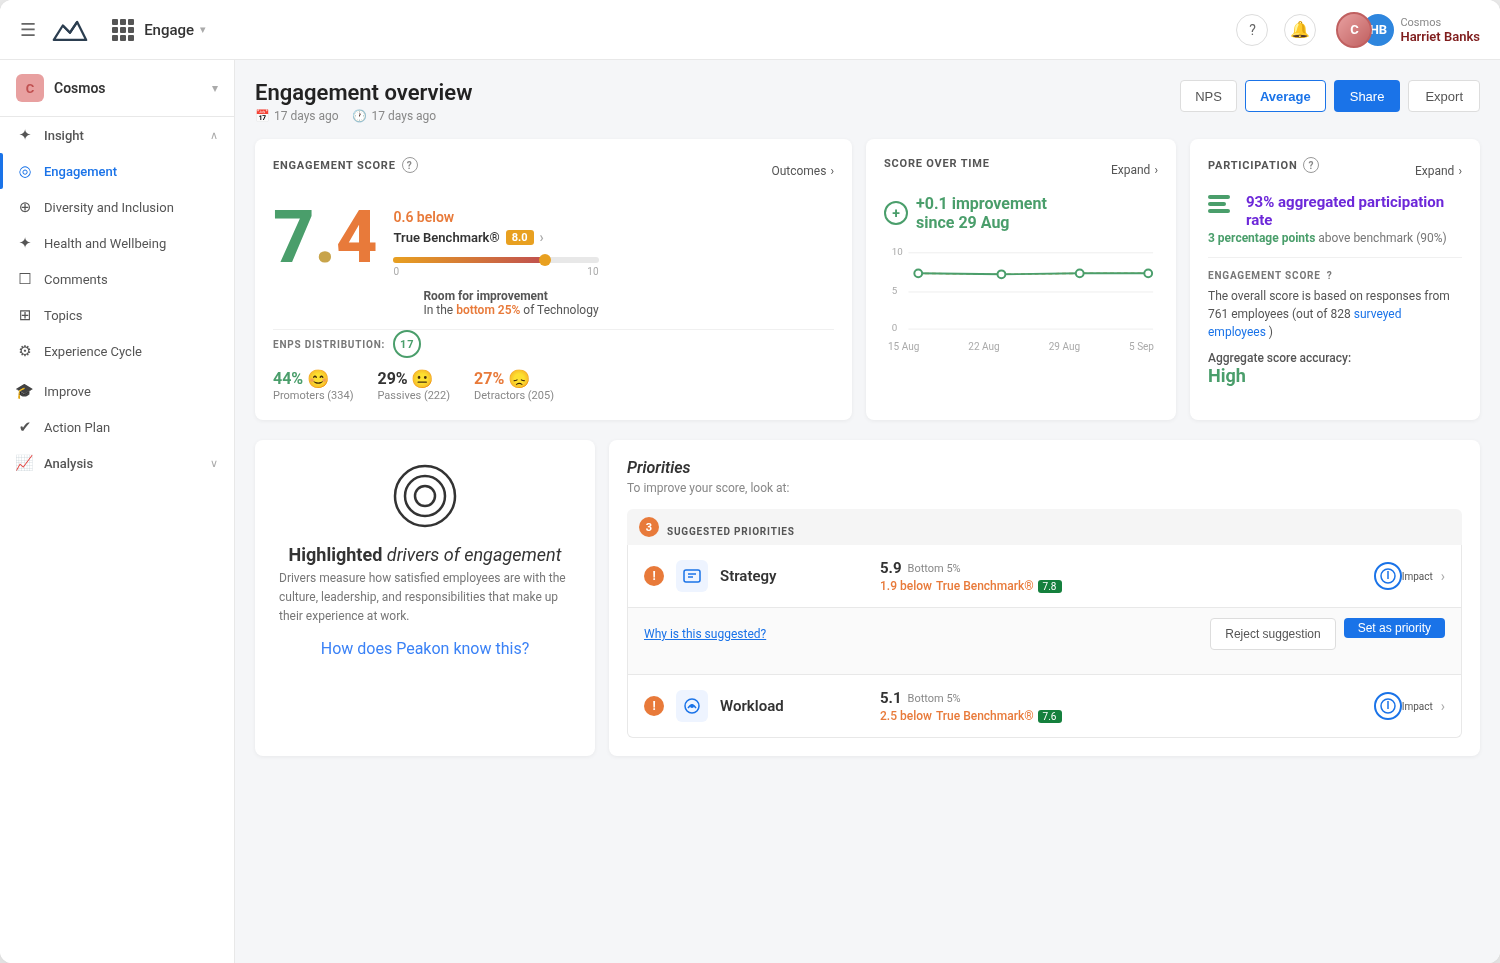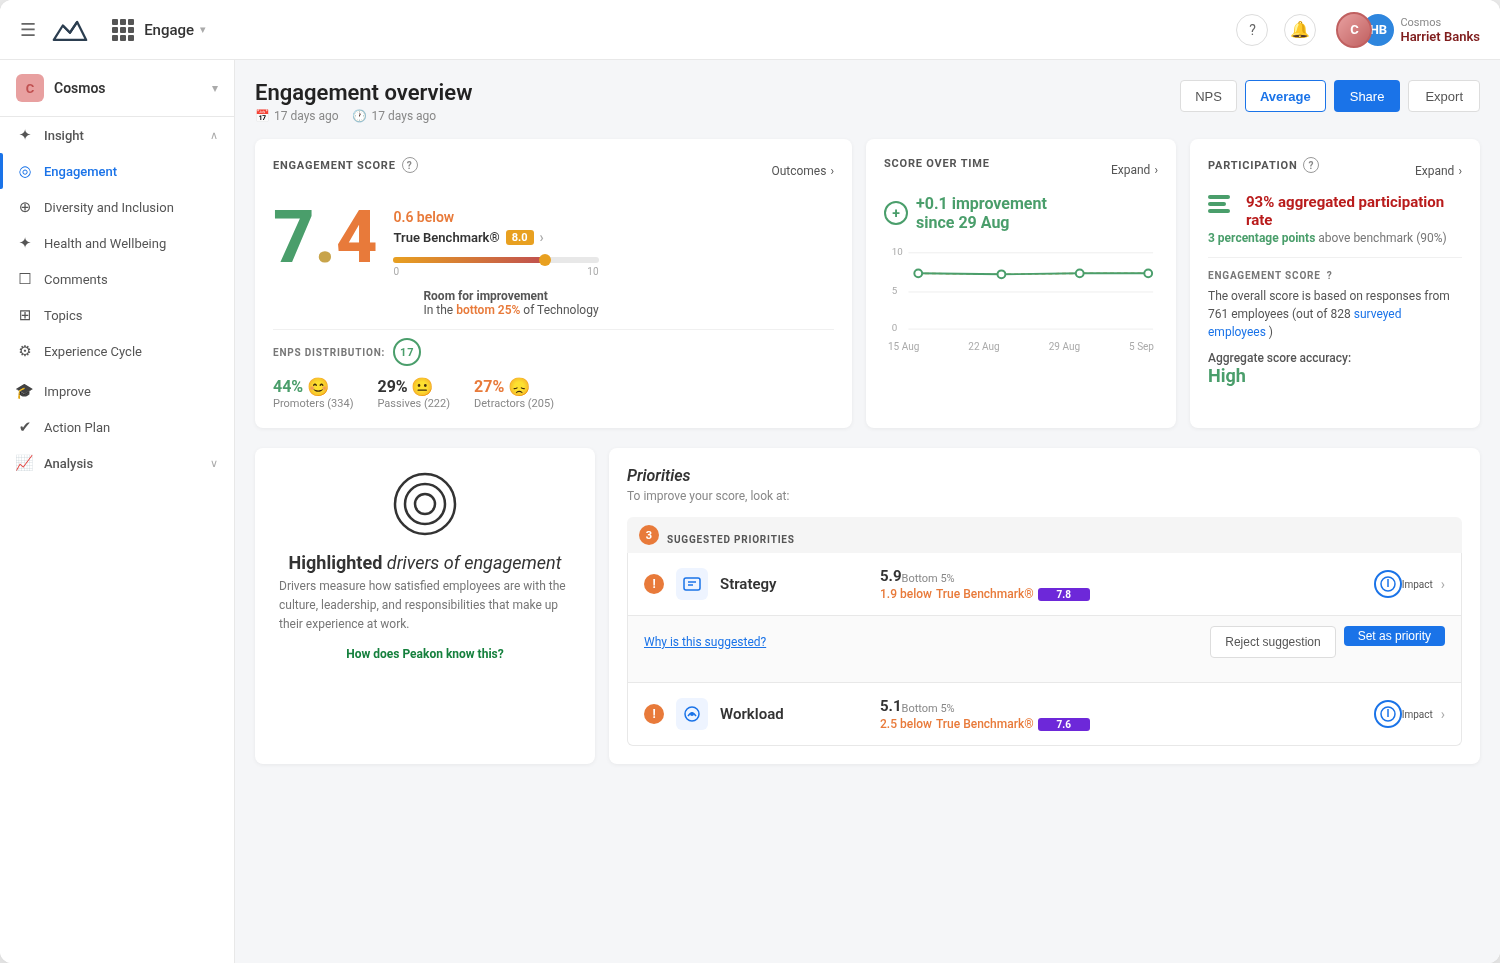--- a/index.html
+++ b/index.html
@@ -69,21 +69,21 @@
     .score-below { color: #e87a3a; font-size: 14px; font-weight: 600; }
     .score-benchmark { font-size: 13px; font-weight: 600; color: #333; display: flex; align-items: center; gap: 6px; }
     .benchmark-badge { background: #e8a020; color: #fff; font-size: 11px; font-weight: 700; padding: 1px 6px; border-radius: 3px; }
     .score-bar { margin: 8px 0; }
     .bar-track { height: 6px; background: #e8e8e8; border-radius: 3px; position: relative; }
     .bar-fill { height: 6px; background: linear-gradient(to right, #e8a020, #c05050); border-radius: 3px; width: 74%; }
     .bar-marker { position: absolute; top: -3px; width: 12px; height: 12px; background: #e8a020; border-radius: 50%; left: 74%; transform: translateX(-50%); }
     .bar-labels { display: flex; justify-content: space-between; font-size: 10px; color: #aaa; margin-top: 3px; }
     .improvement-text { font-size: 12px; color: #555; margin-left: 30px; }
     .improvement-highlight { color: #e87a3a; font-weight: 600; }
-    .enps-section { border-top: 1px solid #f0f0f0; padding-top: 8px; margin-top: 0; }
+    .enps-section { border-top: 1px solid #f0f0f0; padding-top: 0; margin-top: 0; }
     .enps-label { font-size: 10px; font-weight: 700; letter-spacing: 0.8px; color: #777; text-transform: uppercase; display: flex; align-items: center; gap: 8px; margin-bottom: 10px; }
     .enps-badge { width: 28px; height: 28px; border-radius: 50%; border: 2px solid #4a9e6b; display: flex; align-items: center; justify-content: center; font-size: 11px; font-weight: 700; color: #4a9e6b; }
     .enps-stats { display: flex; gap: 24px; }
     .enps-stat { display: flex; flex-direction: column; }
     .enps-stat-pct { font-size: 16px; font-weight: 700; color: #333; display: flex; align-items: center; gap: 4px; }
     .enps-stat-pct.green { color: #4a9e6b; }
     .enps-stat-pct.orange { color: #e87a3a; }
     .enps-stat-label { font-size: 11px; color: #888; }
     .card-outcomes-link { margin-left: auto; font-size: 12px; color: #555; display: flex; align-items: center; gap: 4px; cursor: pointer; }
 
@@ -95,56 +95,56 @@
     .improvement-text-big { font-size: 16px; font-weight: 600; color: #333; }
     .improvement-text-big span { color: #4a9e6b; font-weight: 700; }
     .chart-area { height: 100px; position: relative; margin-top: 8px; }
     .chart-dates { display: flex; justify-content: space-between; font-size: 10px; color: #aaa; margin-top: 4px; padding: 0 4px; }
     .participation-lines { display: flex; flex-direction: column; gap: 3px; margin-right: 10px; margin-top: 2px; }
     .participation-lines span { display: block; height: 4px; border-radius: 2px; background: #4a9e6b; }
     .participation-lines span:nth-child(1) { width: 22px; }
     .participation-lines span:nth-child(2) { width: 18px; }
     .participation-lines span:nth-child(3) { width: 22px; }
     .participation-top { display: flex; align-items: flex-start; gap: 6px; }
-    .participation-text { font-size: 15px; font-weight: 700; color: #b91c1c; }
+    .participation-text { font-size: 15px; font-weight: 700; color: #6d28d9; }
     .participation-sub { font-size: 12px; color: #777; margin-bottom: 12px; margin-top: 2px; }
     .divider { border: none; border-top: 1px solid #f0f0f0; margin: 12px 0; }
     .eng-score-label { font-size: 10px; font-weight: 700; letter-spacing: 0.8px; color: #777; text-transform: uppercase; display: flex; align-items: center; gap: 6px; margin-bottom: 6px; }
     .eng-score-desc { font-size: 12px; color: #555; line-height: 1.5; }
     .eng-score-desc a { color: #1a73e8; text-decoration: none; }
     .accuracy-label { font-size: 12px; color: #555; margin-top: 10px; font-weight: 500; }
     .accuracy-value { font-size: 18px; font-weight: 700; color: #4a9e6b; }
 
     
     .lower-section { display: grid; grid-template-columns: 340px 1fr; gap: 14px; }
     .drivers-card { background: #fff; border-radius: 8px; padding: 24px; box-shadow: 0 1px 4px rgba(0,0,0,0.06); display: flex; flex-direction: column; align-items: center; text-align: center; }
     .target-icon { width: 64px; height: 64px; margin-bottom: 16px; }
     .drivers-title { font-size: 18px; font-weight: 700; color: #333; margin-bottom: 4px; }
     .drivers-title em { font-style: italic; font-weight: 400; }
     .drivers-desc { font-size: 12px; color: #777; line-height: 1.6; margin-bottom: 12px; text-align: left; }
-    .drivers-link { font-size: 12px; color: #15803d; text-decoration: none; cursor: pointer; font-weight: bold; }
+    .drivers-link { font-size: 16px; color: #3b82f6; text-decoration: none; cursor: pointer; }
 
     
     .priorities-card { background: #fff; border-radius: 8px; padding: 18px; box-shadow: 0 1px 4px rgba(0,0,0,0.06); }
     .priorities-title { font-size: 16px; font-weight: 600; color: #333; margin-bottom: 4px; font-style: italic; }
     .priorities-sub { font-size: 12px; color: #888; margin-bottom: 14px; }
     .suggested-header { display: flex; align-items: center; gap: 8px; padding: 8px 12px; background: #f5f5f5; border-radius: 6px 6px 0 0; }
     .suggested-badge { width: 20px; height: 20px; border-radius: 50%; background: #e87a3a; color: #fff; font-size: 11px; font-weight: 700; display: flex; align-items: center; justify-content: center; }
     .suggested-label { font-size: 10px; font-weight: 700; letter-spacing: 0.8px; color: #555; text-transform: uppercase; margin-top: 9px; }
 
     .priority-item { border: 1px solid #e8e8e8; border-top: none; padding: 14px 16px; }
     .priority-item-row { display: flex; align-items: center; gap: 12px; }
     .priority-alert { width: 20px; height: 20px; border-radius: 50%; background: #e87a3a; color: #fff; display: flex; align-items: center; justify-content: center; font-size: 12px; font-weight: 700; flex-shrink: 0; }
     .priority-icon { width: 32px; height: 32px; border-radius: 6px; background: #eef4ff; display: flex; align-items: center; justify-content: center; flex-shrink: 0; }
     .priority-name { font-size: 15px; font-weight: 600; color: #333; min-width: 140px; }
     .priority-score { display: flex; flex-direction: column; margin-left: 8px; }
-    .priority-score-val { font-size: 15px; font-weight: 700; color: #333; display: flex; align-items: flex-end; }
+    .priority-score-val { font-size: 15px; font-weight: 700; color: #333; display: flex; align-items: center; gap: 6px; }
     .bottom-pct { font-size: 11px; color: #888; font-weight: 400; }
     .priority-benchmark { font-size: 12px; color: #e87a3a; font-weight: 500; display: flex; align-items: center; gap: 4px; margin-top: 2px; }
-    .benchmark-small-badge { background: #6d28d9; color: #fff; font-size: 10px; font-weight: 700; padding: 1px 19px; border-radius: 3px; }
+    .benchmark-small-badge { background: #15803d; color: #fff; font-size: 10px; font-weight: 400; padding: 1px 5px; border-radius: 3px; }
     .priority-actions-right { margin-left: auto; display: flex; align-items: center; gap: 8px; }
     .impact-btn { display: flex; flex-direction: row; align-items: center; gap: 0; cursor: pointer; }
     .impact-icon { width: 28px; height: 28px; border-radius: 50%; border: 2px solid #1a73e8; display: flex; align-items: center; justify-content: center; }
     .impact-label { font-size: 10px; color: #555; }
     .priority-chevron { font-size: 14px; color: #aaa; cursor: pointer; }
 
     .priority-expand-row { display: flex; align-items: center; justify-content: space-between; padding: 10px 16px 24px; background: #fafafa; border: 1px solid #e8e8e8; border-top: none; }
     .why-suggested { font-size: 12px; color: #1a73e8; cursor: pointer; text-decoration: underline; }
     .action-btns { display: flex; gap: 8px; }
     .btn-reject { height: 32px; padding: 0 14px; border: 1px solid #ddd; background: #fff; border-radius: 4px; font-size: 12px; cursor: pointer; color: #555; }

